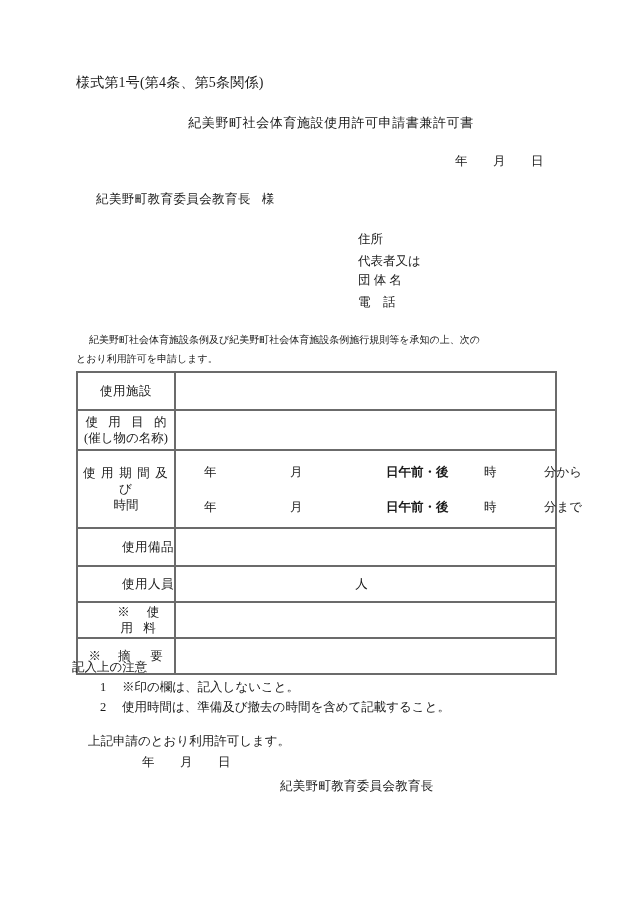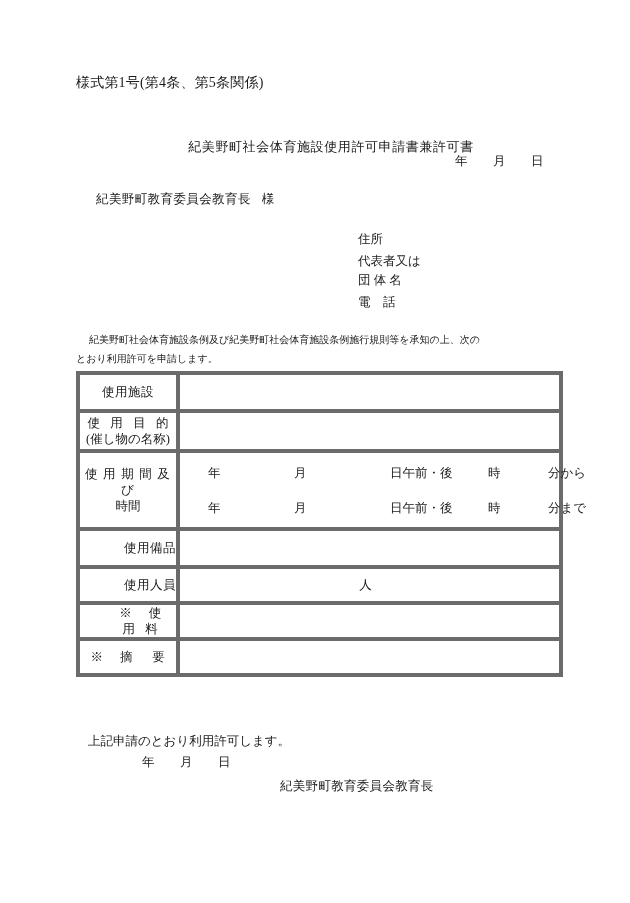--- a/index.html
+++ b/index.html
@@ -34,21 +34,20 @@
     letter-spacing: 0.2px;
   }
   #doc-title {
     left: 0;
     right: 0;
     top: 114px;
     text-align: center;
     font-size: 13px;
     letter-spacing: 0.6px;
     white-space: nowrap;
-    margin-top: 24px;
   }
   #doc-title .inner { padding-left: 32px; }
 
   #header-date {
     left: 455px;
     top: 153px;
     font-size: 12.5px;
   }
   #header-date span { display: inline-block; }
   .dt-year  { width: 38px; }
@@ -89,21 +88,21 @@
   
   #form-table {
     position: absolute;
     left: 76px;
     top: 371px;
     width: 475px;
     border-collapse: collapse;
     table-layout: fixed;
   }
   #form-table td {
-    border: 4px solid #f97316;
+    border: 2px solid #f97316;
     padding: 0;
     font-size: 12.5px;
     vertical-align: middle;
   }
   #form-table td.label {
     width: 96px;
     text-align: center;
     line-height: 16px;
   }
   #form-table td.value {
@@ -124,21 +123,21 @@
     display: block;
     font-size: 12.5px;
     line-height: 16px;
     white-space: nowrap;
     padding-left: 28px;
   }
   .dtrow + .dtrow { margin-top: 19px; }
   .dtrow i { font-style: normal; display: inline-block; }
   .dt-c1 { width: 86px; }
   .dt-c2 { width: 96px; }
-  .dt-c3 { width: 98px; }
+  .dt-c3 { width: 98px; font-weight: bold; }
   .dt-c4 { width: 60px; }
 
   .people-cell {
     display: block;
     text-align: center;
     padding-right: 8px;
     font-size: 12.5px;
   }
 
   
@@ -271,20 +270,29 @@
         <td class="label" style="border-color: rgb(107, 107, 107);">
           <span class="lbl-kome"><span class="mark">※</span><span>摘　要</span></span>
         </td>
         <td class="value" style="border-color: rgb(107, 107, 107);">
           <span></span>
         </td>
       </tr>
     </tbody>
   </table>
 
+  <div class="abs" id="notes">
+    <span class="notes-title">記入上の注意</span>
+    <span class="note-item">
+      <span class="note-num">1</span><span>※印の欄は、記入しないこと。</span>
+    </span>
+    <span class="note-item">
+      <span class="note-num">2</span><span>使用時間は、準備及び撤去の時間を含めて記載すること。</span>
+    </span>
+  </div>
 
   <div class="abs" id="approval">
     <span class="ap-line">上記申請のとおり利用許可します。</span>
     <span class="ap-line ap-date">
       <span class="dt-year">年</span><span class="dt-month">月</span><span>日</span>
     </span>
     <span class="ap-line ap-issuer">紀美野町教育委員会教育長</span>
   </div>
 
 </div>

